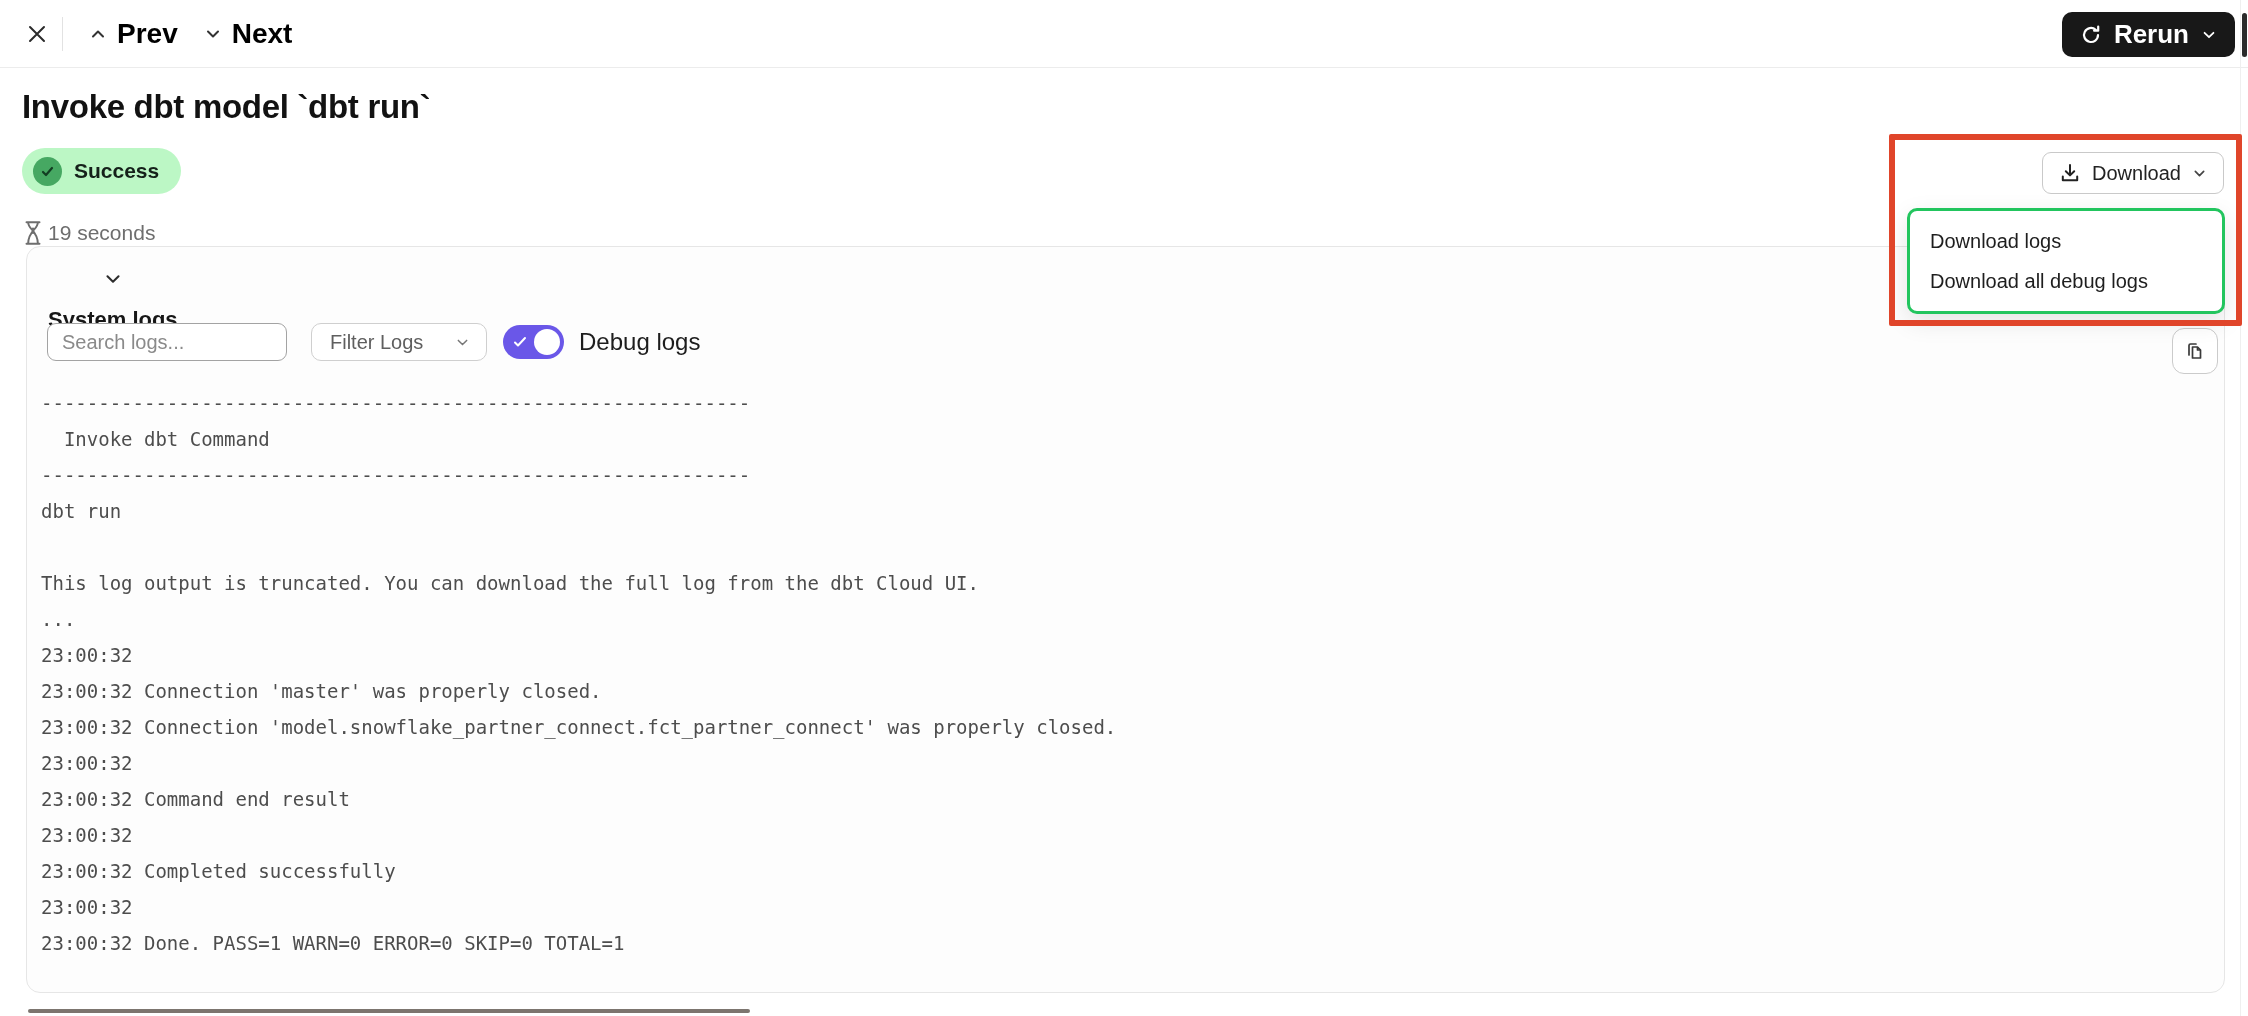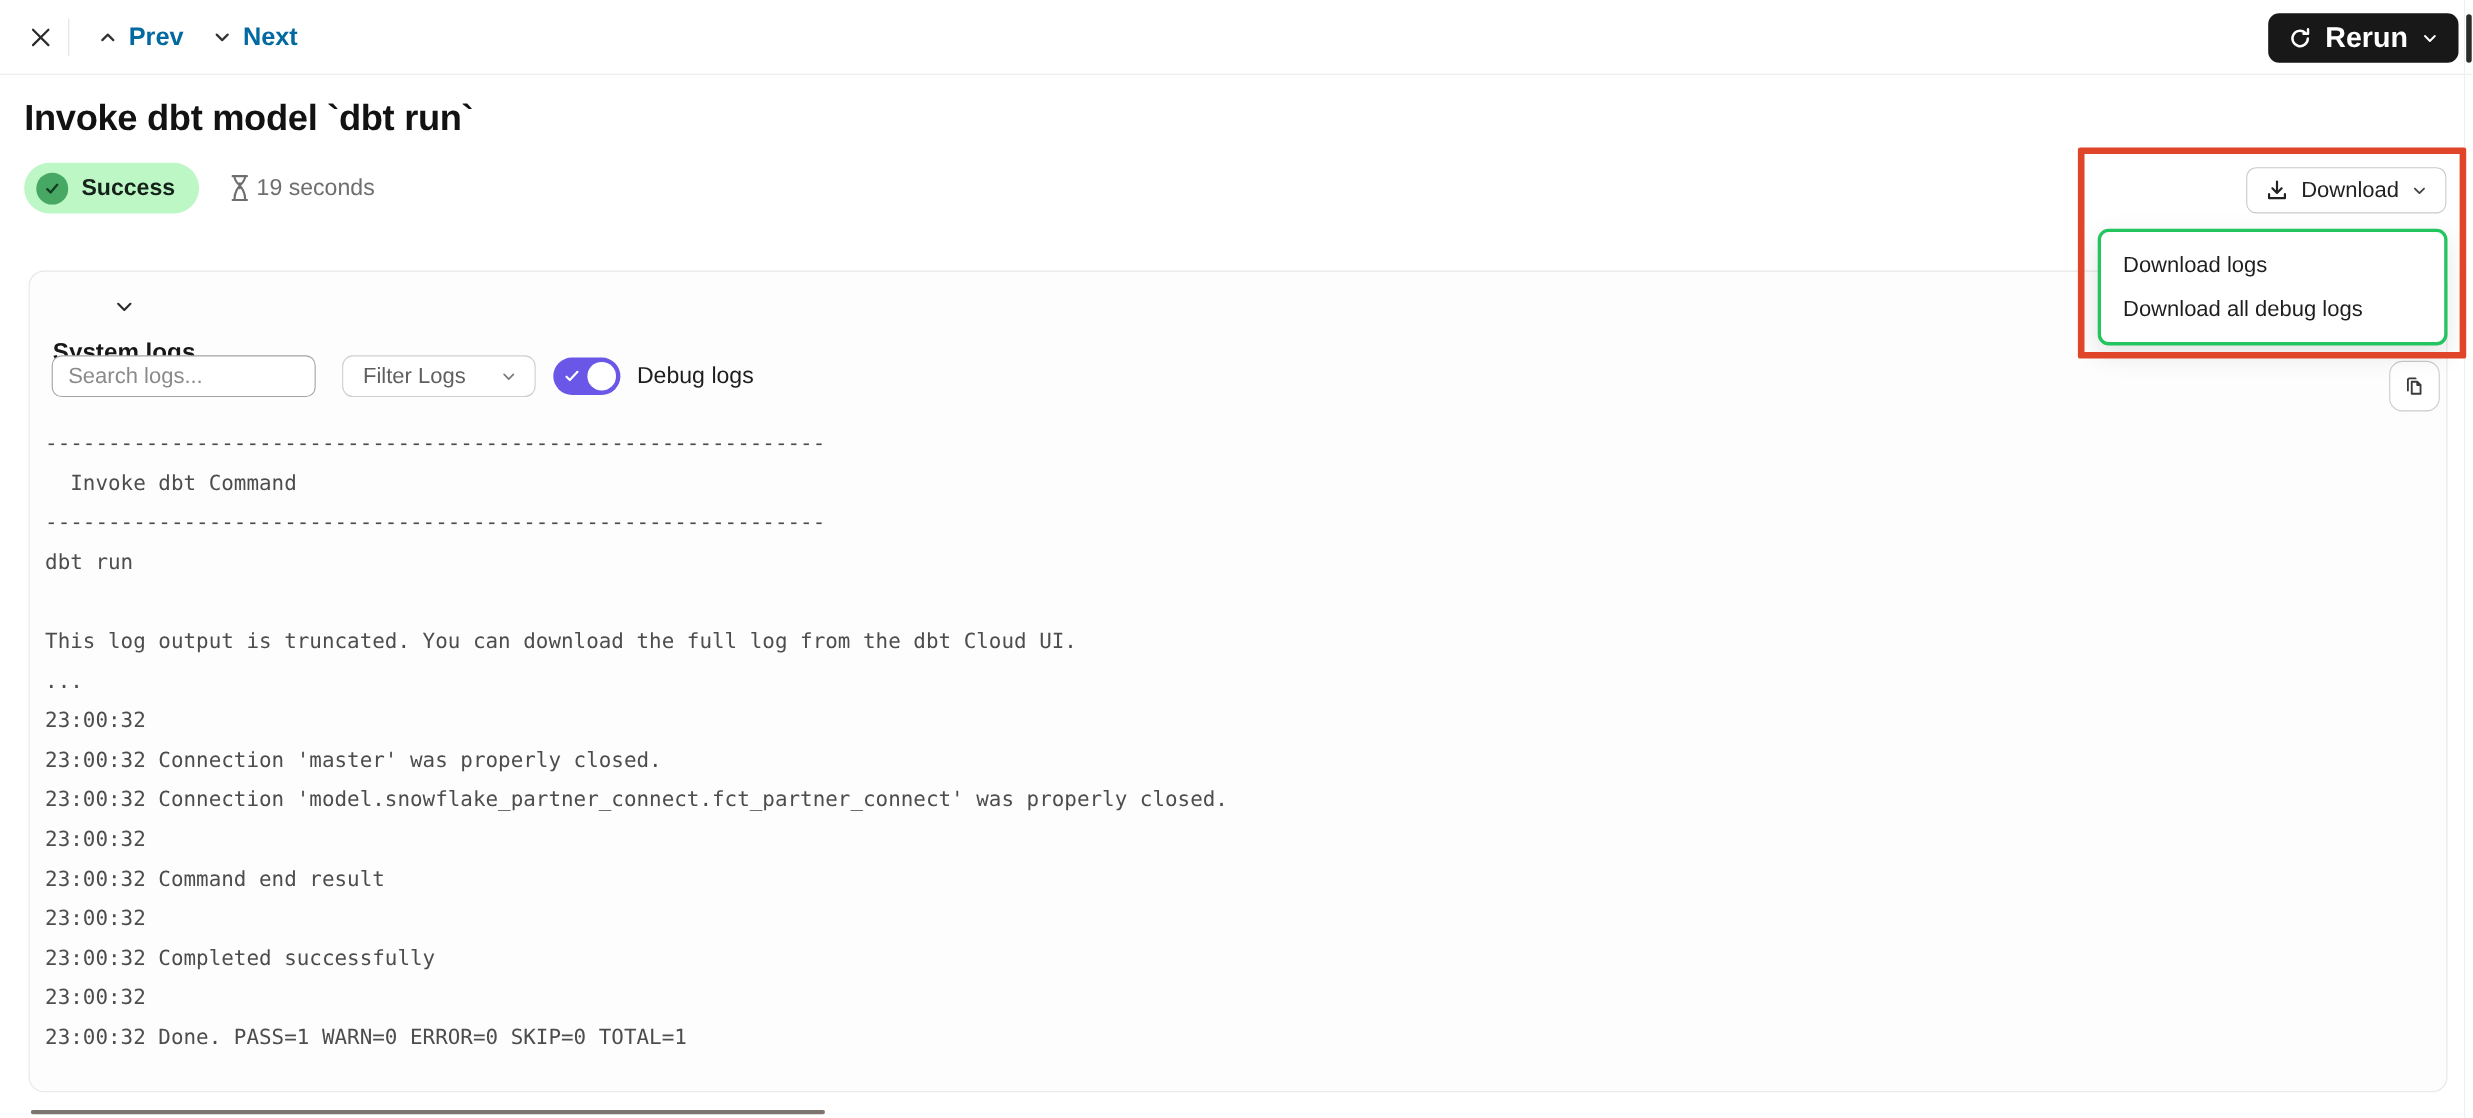--- a/index.html
+++ b/index.html
@@ -14,40 +14,40 @@
   
   .topbar {
     position:absolute; left:0; top:0; width:2248px; height:68px;
     border-bottom:1px solid #ececec; display:flex; align-items:center;
   }
   .icon-btn { background:none; border:none; cursor:pointer; display:flex; align-items:center; justify-content:center; }
   .close-btn { margin-left:20px; width:34px; height:34px; }
   .topbar-divider { width:1px; height:34px; background:#e2e2e2; margin-left:8px; }
   .nav-btn {
     display:flex; align-items:center; gap:10px; background:none; border:none; cursor:pointer;
-    font-family:inherit; font-size:23px; font-weight:600; color:#0369a1; margin-left:26px;
+    font-family:inherit; font-size:28px; font-weight:600; color:#000000; margin-left:26px;
   }
   .rerun-btn {
     position:absolute; right:13px; top:12px; height:45px; padding:0 18px;
     background:#181818; border:none; border-radius:10px; cursor:pointer;
     display:flex; align-items:center; gap:12px;
     color:#ffffff; font-family:inherit; font-size:26px; font-weight:600;
   }
   .v-scroll-thumb {
     position:absolute; right:1px; top:13px; width:5px; height:44px;
     background:#2b2b2b; border-radius:3px;
   }
   .right-edge-line { position:absolute; left:2240px; top:0; width:1px; height:1016px; background:#efefef; }
 
   
   .page-title {
     position:absolute; left:22px; top:88px;
     font-size:33px; font-weight:700; color:#121212; letter-spacing:-0.3px;
   }
-  .meta-row { position:absolute; left:22px; top:148px; display:flex; gap:26px; }
+  .meta-row { position:absolute; left:22px; top:148px; display:flex; gap:26px;flex-direction:column; }
   .status-badge {
     display:flex; align-items:center; gap:12px; height:46px; padding:0 22px 0 11px;
     background:#bcf7c5; border-radius:23px;
   }
   .status-badge .label { font-size:21px; font-weight:600; color:#15211a; }
   .check-circle {
     width:29px; height:29px; border-radius:50%; background:#46a862;
     display:flex; align-items:center; justify-content:center;
   }
   .duration { display:flex; align-items:center; gap:4px; color:#6e6e6e; font-size:21px; }
@@ -93,21 +93,21 @@
     padding:0 16px 0 18px; font-family:inherit; font-size:20px; color:#5f5f5f;
   }
   .toggle {
     margin-left:16px; position:relative; width:61px; height:34px; border-radius:17px;
     background:#6a57e8; cursor:pointer; flex-shrink:0;
   }
   .toggle .knob {
     position:absolute; right:4px; top:4px; width:26px; height:26px; border-radius:50%; background:#fff;
   }
   .toggle .tick { position:absolute; left:9px; top:9px; }
-  .toggle-label { margin-left:15px; font-size:21px; font-weight:500; color:#1d1d1d; }
+  .toggle-label { margin-left:15px; font-size:24px; font-weight:500; color:#1d1d1d; }
   .copy-btn {
     position:absolute; right:6px; top:81px; width:46px; height:46px;
     background:#fff; border:1px solid #cbcbcb; border-radius:12px; cursor:pointer;
     display:flex; align-items:center; justify-content:center;
   }
   .log-output {
     position:absolute; left:14px; top:138px; right:18px; bottom:8px; overflow:hidden;
     font-family:"DejaVu Sans Mono", monospace; font-size:19px; color:#4d4d4d;
   }
   .log-line { height:36px; line-height:36px; white-space:pre; }

